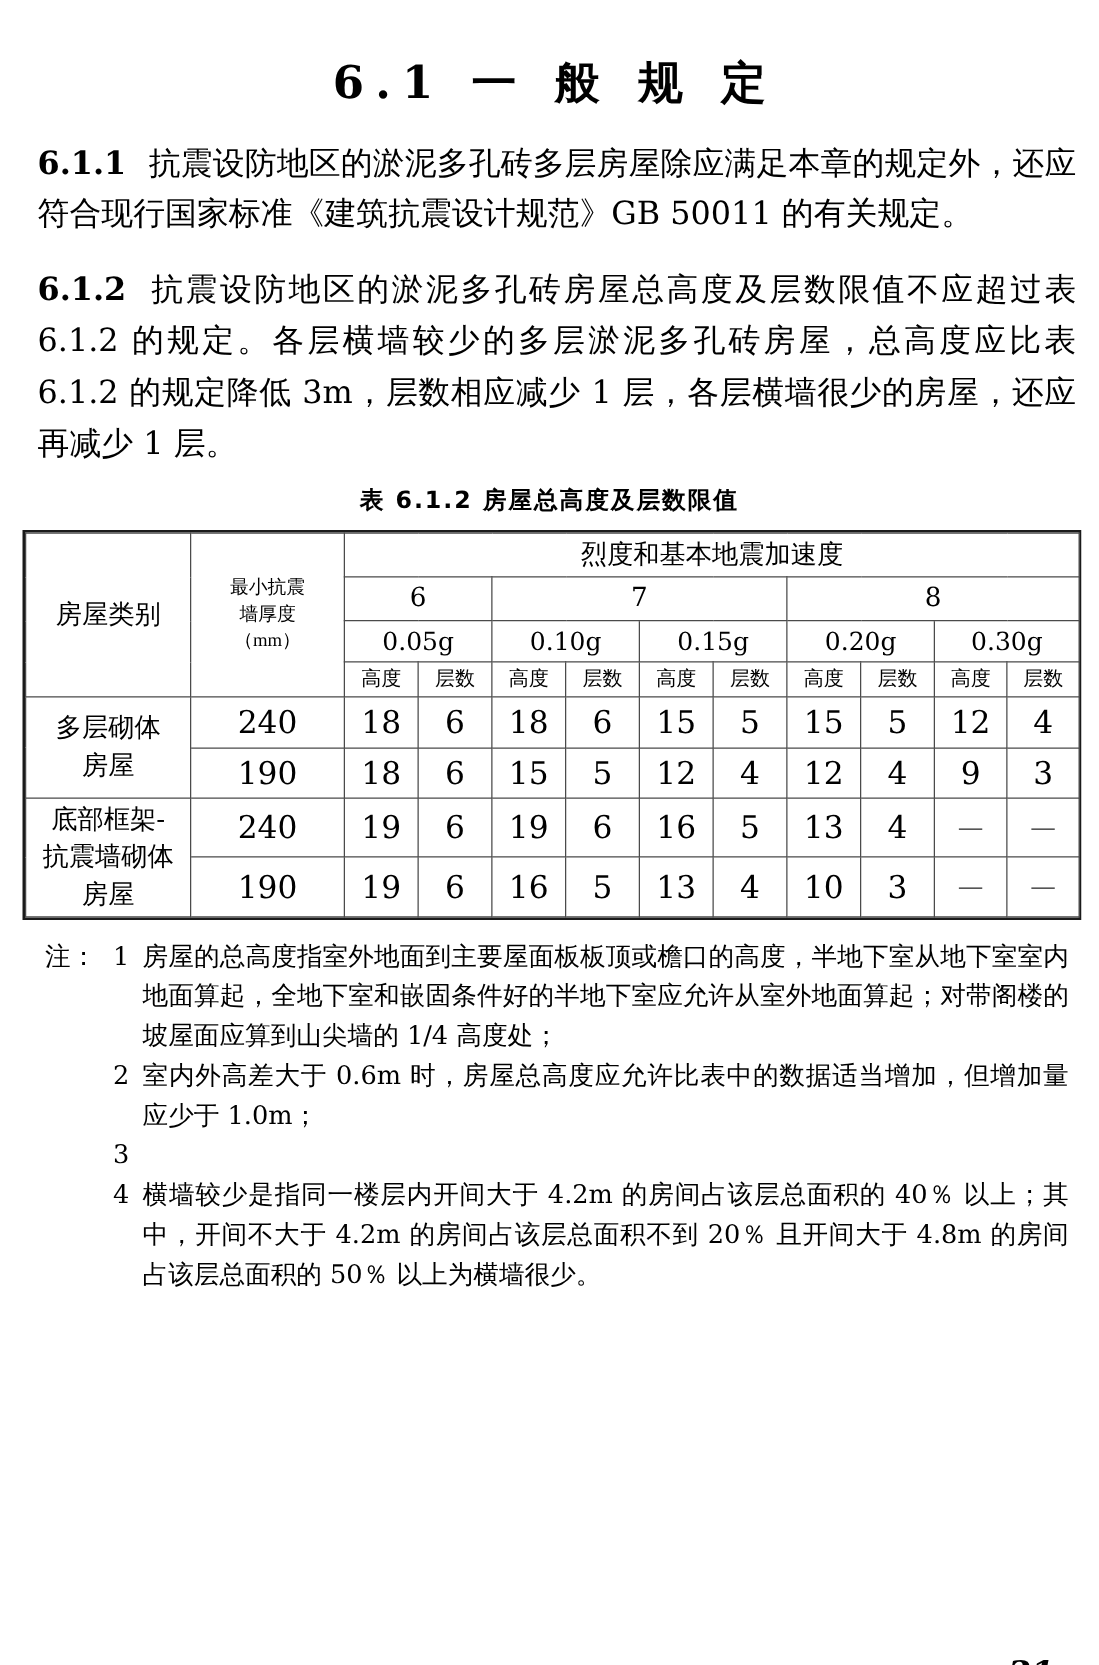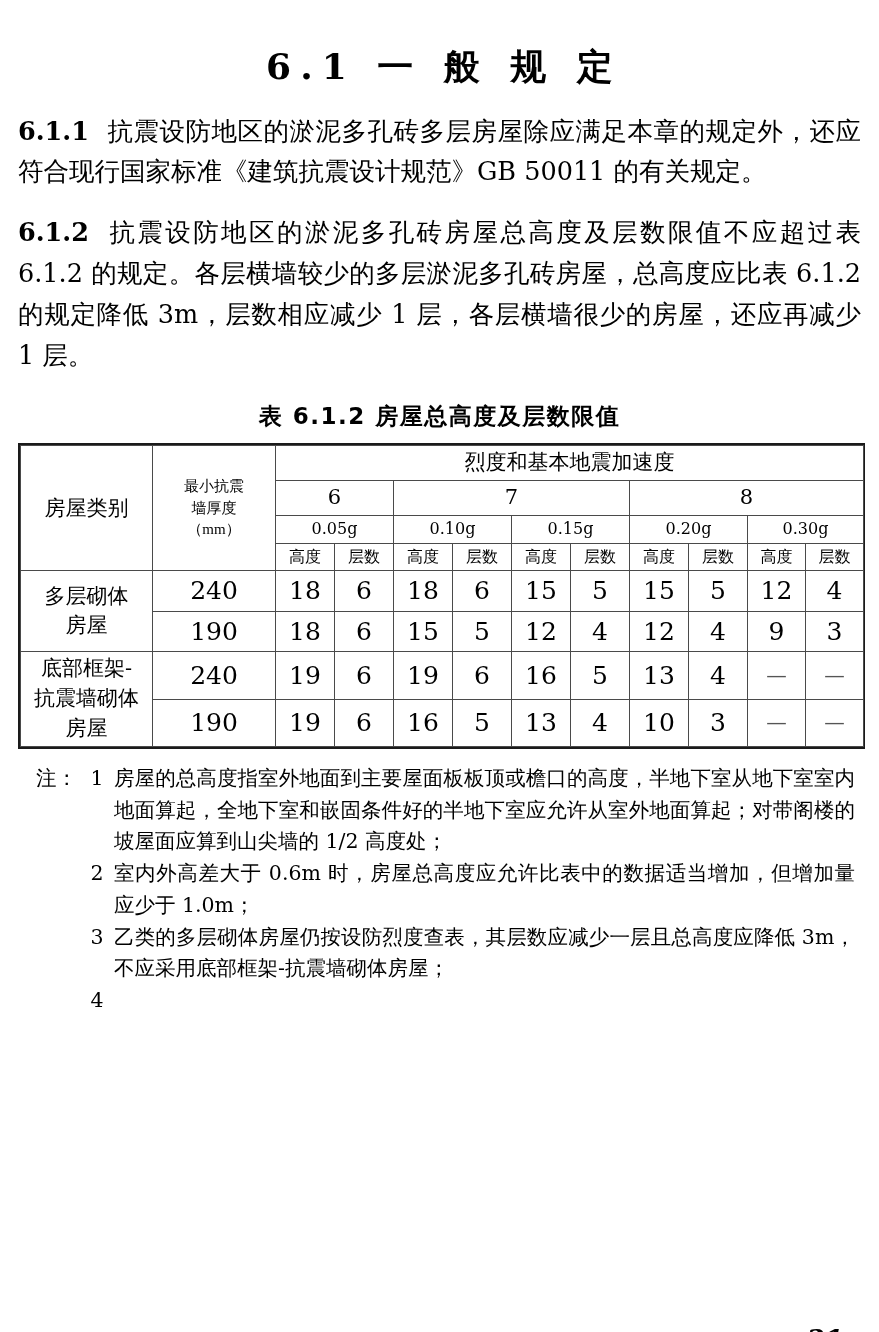--- a/index.html
+++ b/index.html
@@ -43,36 +43,36 @@
     padding-left: 9px;
     line-height: 1.35;
   }
 
   
   .clause {
     font-size: 25.5px;
     line-height: 1.60;
     text-align: justify;
     text-justify: inter-ideograph;
-    margin: 20px 0 0 0;
+    margin: 20px 0 0 12px;
     letter-spacing: 0px;
   }
   .clause-no {
     font-weight: bold;
     margin-right: 18px;
     white-space: nowrap;
   }
 
   
   .table-caption {
     text-align: center;
-    font-size: 23px;
+    font-size: 19px;
     font-weight: bold;
     font-family: "DejaVu Sans", "Liberation Sans", sans-serif;
-    margin: 26px 0 11px 0;
+    margin: 12px 0 11px 0;
     letter-spacing: 1.5px;
   }
 
   
   table.main-table {
     border-collapse: collapse;
     width: 843px;
     margin: 0 auto;
     table-layout: fixed;
     font-size: 19.5px;
@@ -99,21 +99,21 @@
   .table-wrap table.main-table {
     border: none;
     width: 843px;
   }
   td.thick-right { border-right: 2px solid #1a1a1a; }
   td.thick-top { border-top: 2px solid #1a1a1a; }
 
   .cat-cell { font-size: 21px; line-height: 1.5; }
   .thick-cell { font-size: 15px; line-height: 1.5; font-family: Liberation Serif, serif; }
   .hdr-big { font-size: 21px; }
-  .hdr-g { font-size: 16px; }
+  .hdr-g { font-size: 20px; }
   .hdr-sub { font-size: 16px; }
   .num { font-size: 25px; }
   .dash { font-size: 20.5px; color:#555; }
 
   
   .notes {
     margin: 14px 0 0 0;
     font-size: 20.5px;
     line-height: 1.55;
   }
@@ -281,33 +281,33 @@
         <td class="dash">—</td>
       </tr>
     </tbody>
   </table>
   </div>
 
   <div class="notes">
     <div class="note-row">
       <div class="note-label">注：</div>
       <div class="note-num">1</div>
-      <div class="note-text">房屋的总高度指室外地面到主要屋面板板顶或檐口的高度，半地下室从地下室室内地面算起，全地下室和嵌固条件好的半地下室应允许从室外地面算起；对带阁楼的坡屋面应算到山尖墙的 1/2 高度处；</div>
+      <div class="note-text">房屋的总高度指室外地面到主要屋面板板顶或檐口的高度，半地下室从地下室室内地面算起，全地下室和嵌固条件好的半地下室应允许从室外地面算起；对带阁楼的坡屋面应算到山尖墙的 1/4 高度处；</div>
     </div>
     <div class="note-row">
       <div class="note-label"></div>
       <div class="note-num">2</div>
       <div class="note-text">室内外高差大于 0.6m 时，房屋总高度应允许比表中的数据适当增加，但增加量应少于 1.0m；</div>
     </div>
     <div class="note-row">
       <div class="note-label"></div>
       <div class="note-num">3</div>
-      <div class="note-text">乙类的多层砌体房屋仍按设防烈度查表，其层数应减少一层且总高度应降低 3m，不应采用底部框架-抗震墙砌体房屋；</div>
     </div>
     <div class="note-row">
       <div class="note-label"></div>
       <div class="note-num">4</div>
+      <div class="note-text">横墙较少是指同一楼层内开间大于 4.2m 的房间占该层总面积的 40％ 以上；其中，开间不大于 4.2m 的房间占该层总面积不到 20％ 且开间大于 4.8m 的房间占该层总面积的 50％ 以上为横墙很少。</div>
     </div>
   </div>
 
   <div class="page-number">21</div>
 
 </div>
 
 </body></html>

